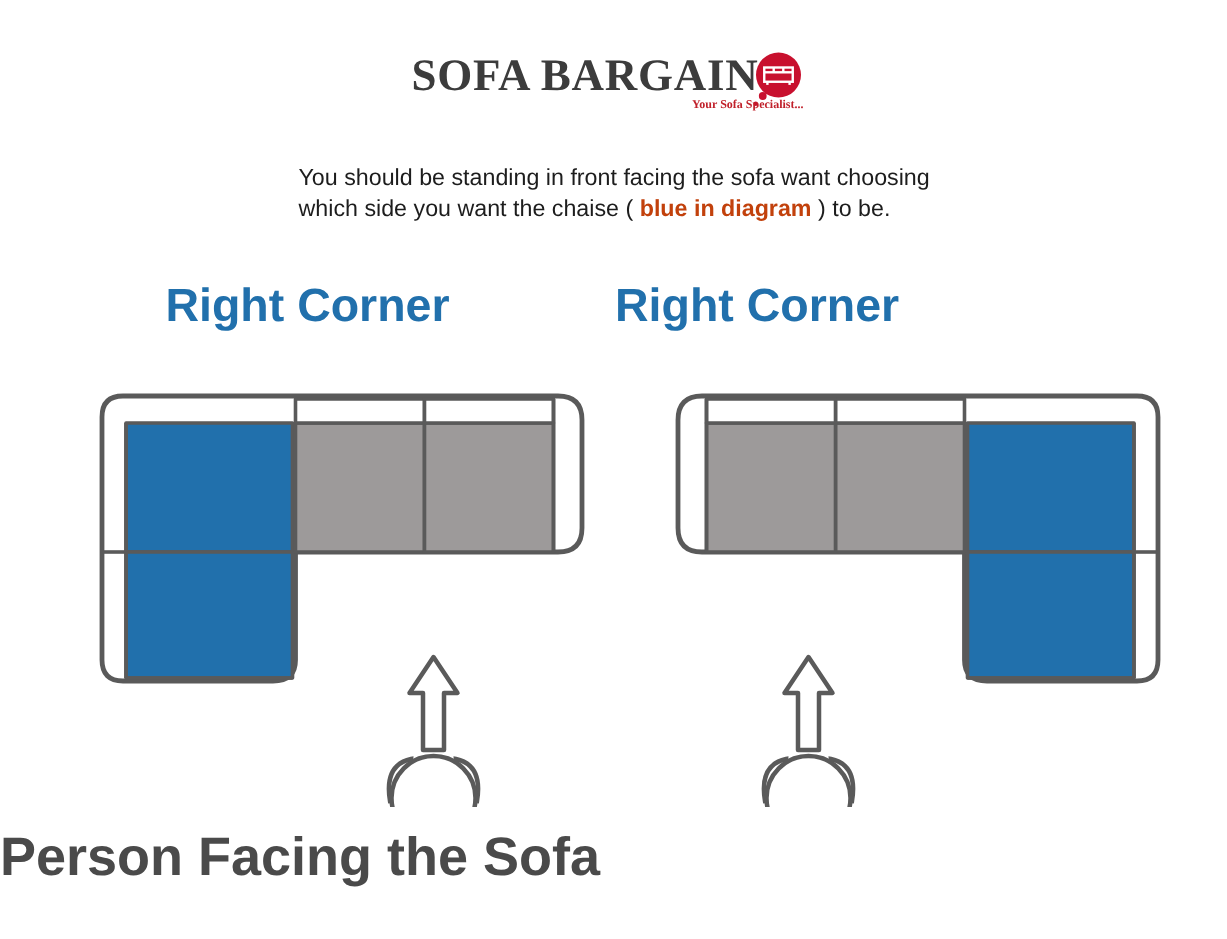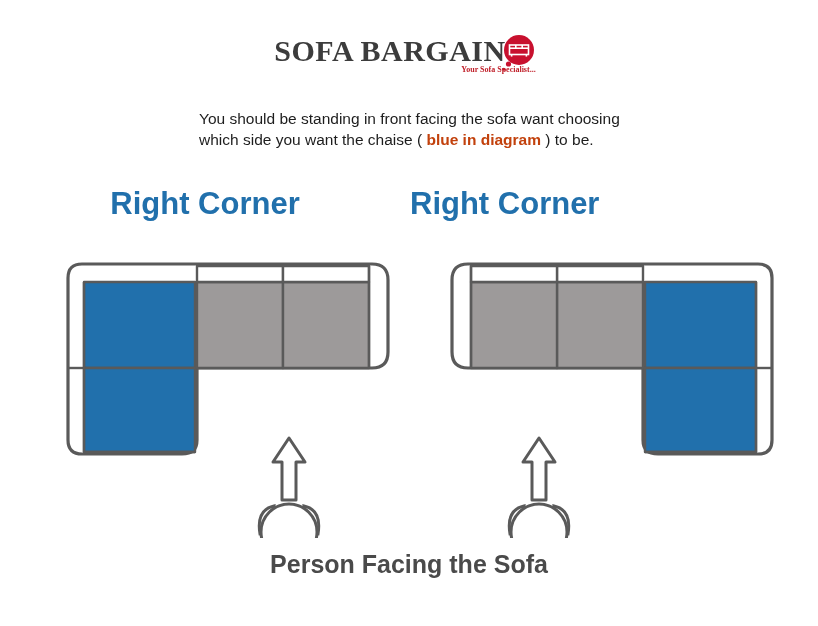--- a/index.html
+++ b/index.html
@@ -66,22 +66,21 @@
 
   
   .diagram{position:absolute;top:238px;}
   #diagram-left{left:60px;}
   #diagram-right{left:444px;}
 
   
   .caption{
     position:absolute;
     left:0;top:550px;width:818px;
-    text-align:center;
-    font-size:25px;
+    font-size:36px;
     font-weight:bold;
     color:#4a4a4a;
   }
 </style>
 </head>
 <body>
 
 <div class="logo-wrap">
   <div class="logo-inner">
     <div class="logo-text">SOFA BARGAIN</div>

